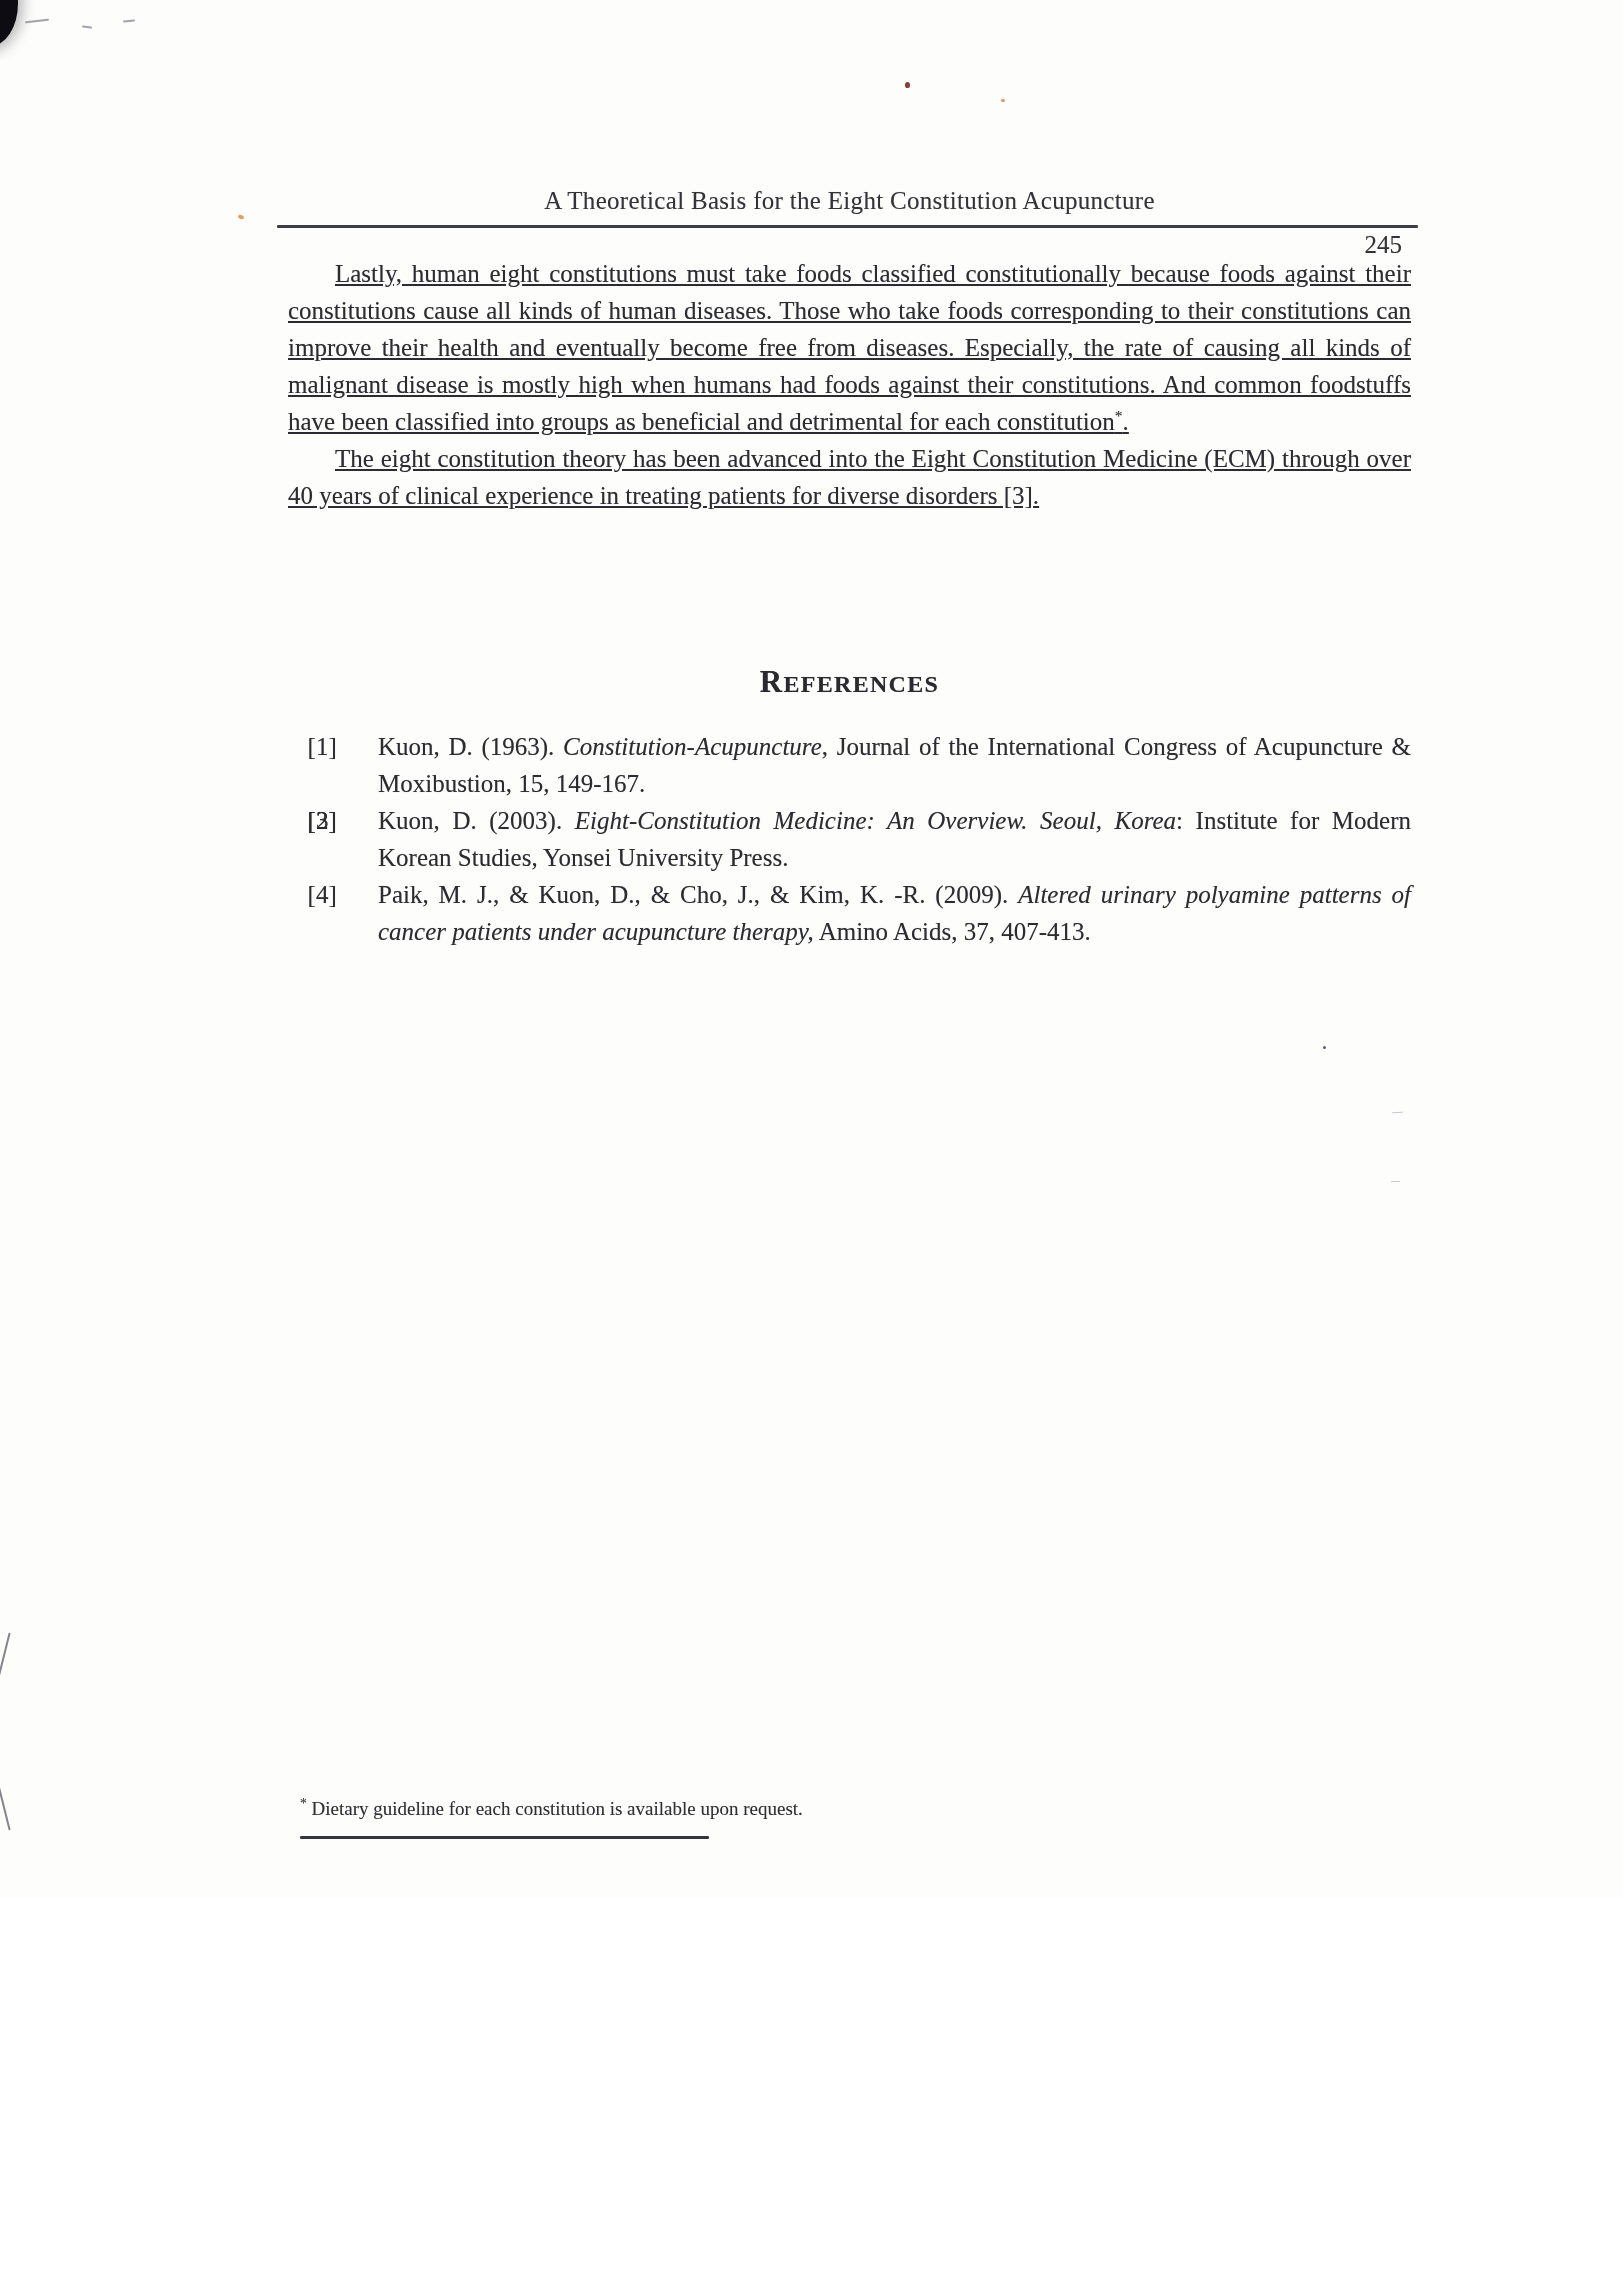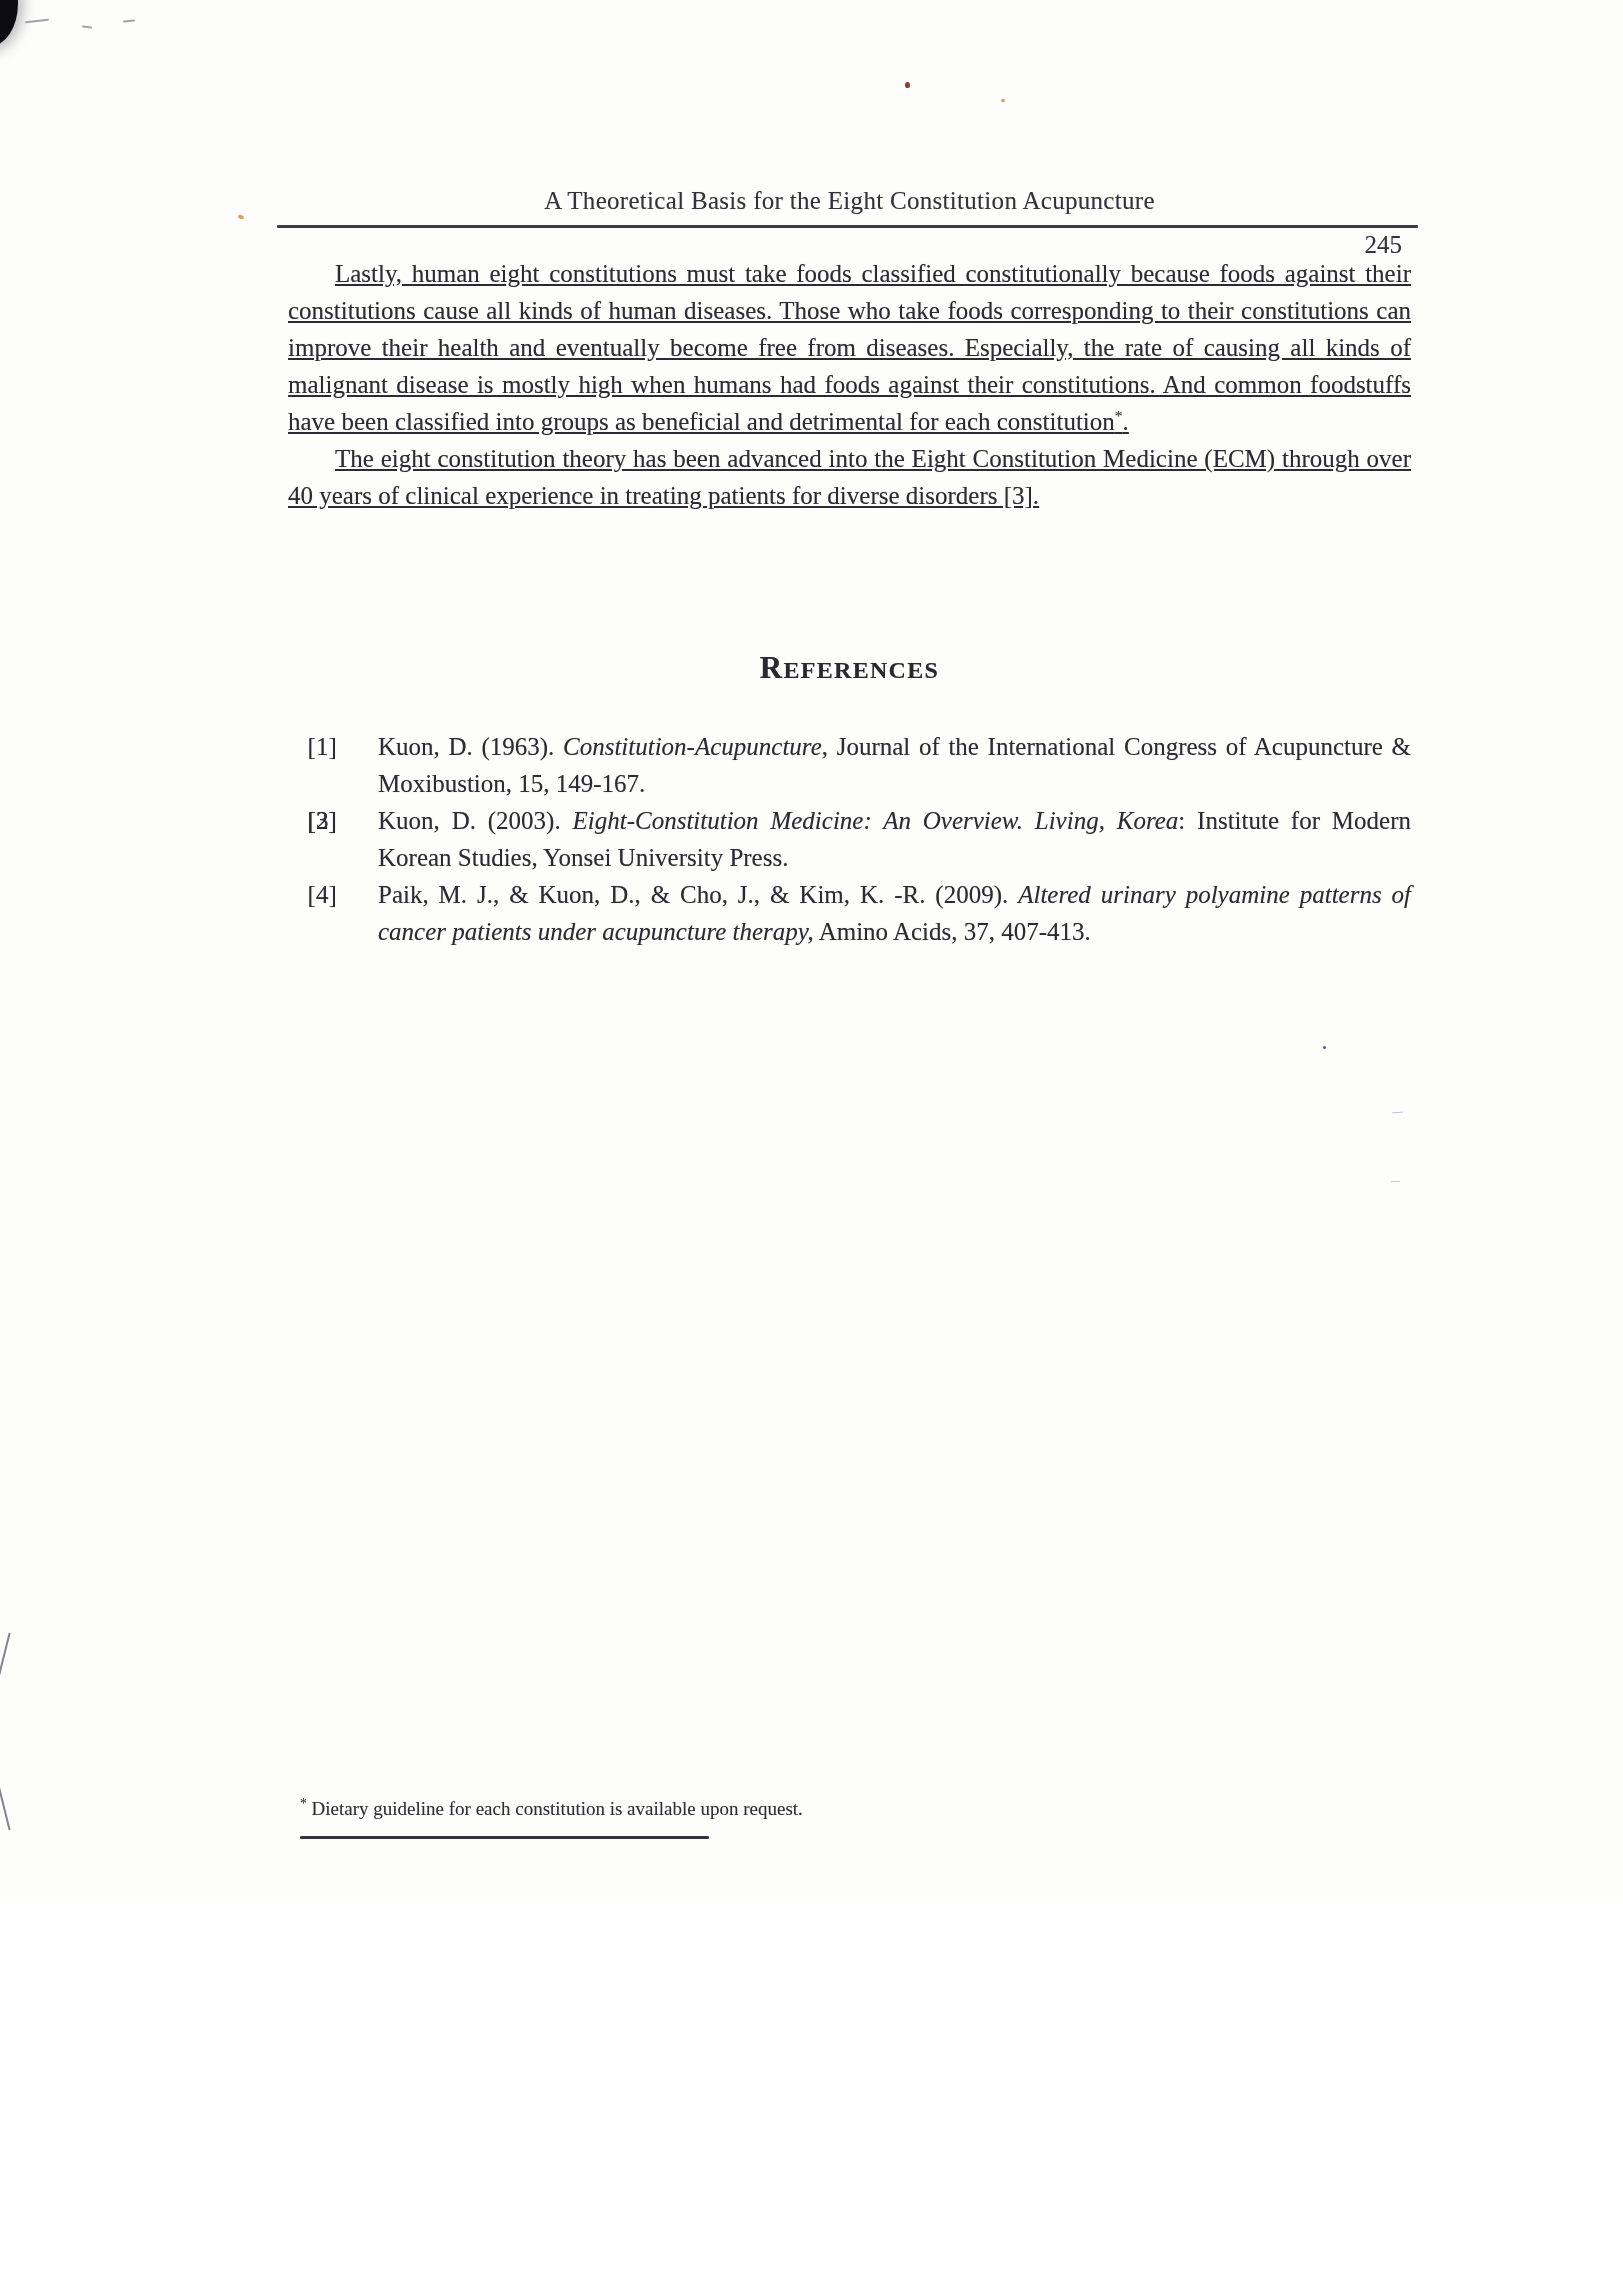--- a/index.html
+++ b/index.html
@@ -44,21 +44,21 @@
     font-size: 25px; line-height: 37px;
     text-align: justify;
     text-shadow: 0 0 0.7px rgba(43,43,49,0.35);
   }
   .body-text p { margin: 0; text-indent: 47px; text-decoration: underline; }
   sup { font-size: 0.62em; line-height: 0; vertical-align: super; }
 
   
   .refs-heading {
     position: absolute;
-    left: 288px; top: 650px; width: 1123px;
+    left: 288px; top: 664px; width: 1123px;
     text-align: center;
     font-weight: bold;
     color: #29292f;
     letter-spacing: 1.3px;
     font-size: 24px;
     text-shadow: 0 0 0.7px rgba(41,41,47,0.4);
   }
   .refs-heading .lead { font-size: 31px; }
 
   .refs-list {
@@ -136,21 +136,21 @@
   <div class="refs-heading"><span class="lead">R</span><span>EFERENCES</span></div>
 
   <div class="refs-list">
     <p class="ref">
       <span class="ref-label">[1]</span><span class="ref-text"><span>Kuon, D. (1963). </span><i>Constitution-Acupuncture</i><span>, Journal of the International Congress of Acupuncture &amp; Moxibustion, 15, 149-167.</span></span>
     </p>
     <p class="ref">
       <span class="ref-label">[2]</span>
     </p>
     <p class="ref">
-      <span class="ref-label">[3]</span><span class="ref-text"><span>Kuon, D. (2003). </span><i>Eight-Constitution Medicine: An Overview. Living, Korea</i><span>: Institute for Modern Korean Studies, Yonsei University Press.</span></span>
+      <span class="ref-label">[3]</span><span class="ref-text"><span>Kuon, D. (2003). </span><i>Eight-Constitution Medicine: An Overview. Seoul, Korea</i><span>: Institute for Modern Korean Studies, Yonsei University Press.</span></span>
     </p>
     <p class="ref">
       <span class="ref-label">[4]</span><span class="ref-text"><span>Paik, M. J., &amp; Kuon, D., &amp; Cho, J., &amp; Kim, K. -R. (2009). </span><i>Altered urinary polyamine patterns of cancer patients under acupuncture therapy,</i><span> Amino Acids, 37, 407-413.</span></span>
     </p>
   </div>
 
   <div class="footnote-rule"></div>
   <div class="footnote"><sup>*</sup> <span>Dietary guideline for each constitution is available upon request.</span></div>
 
   <div class="artifact corner-blob"></div>

